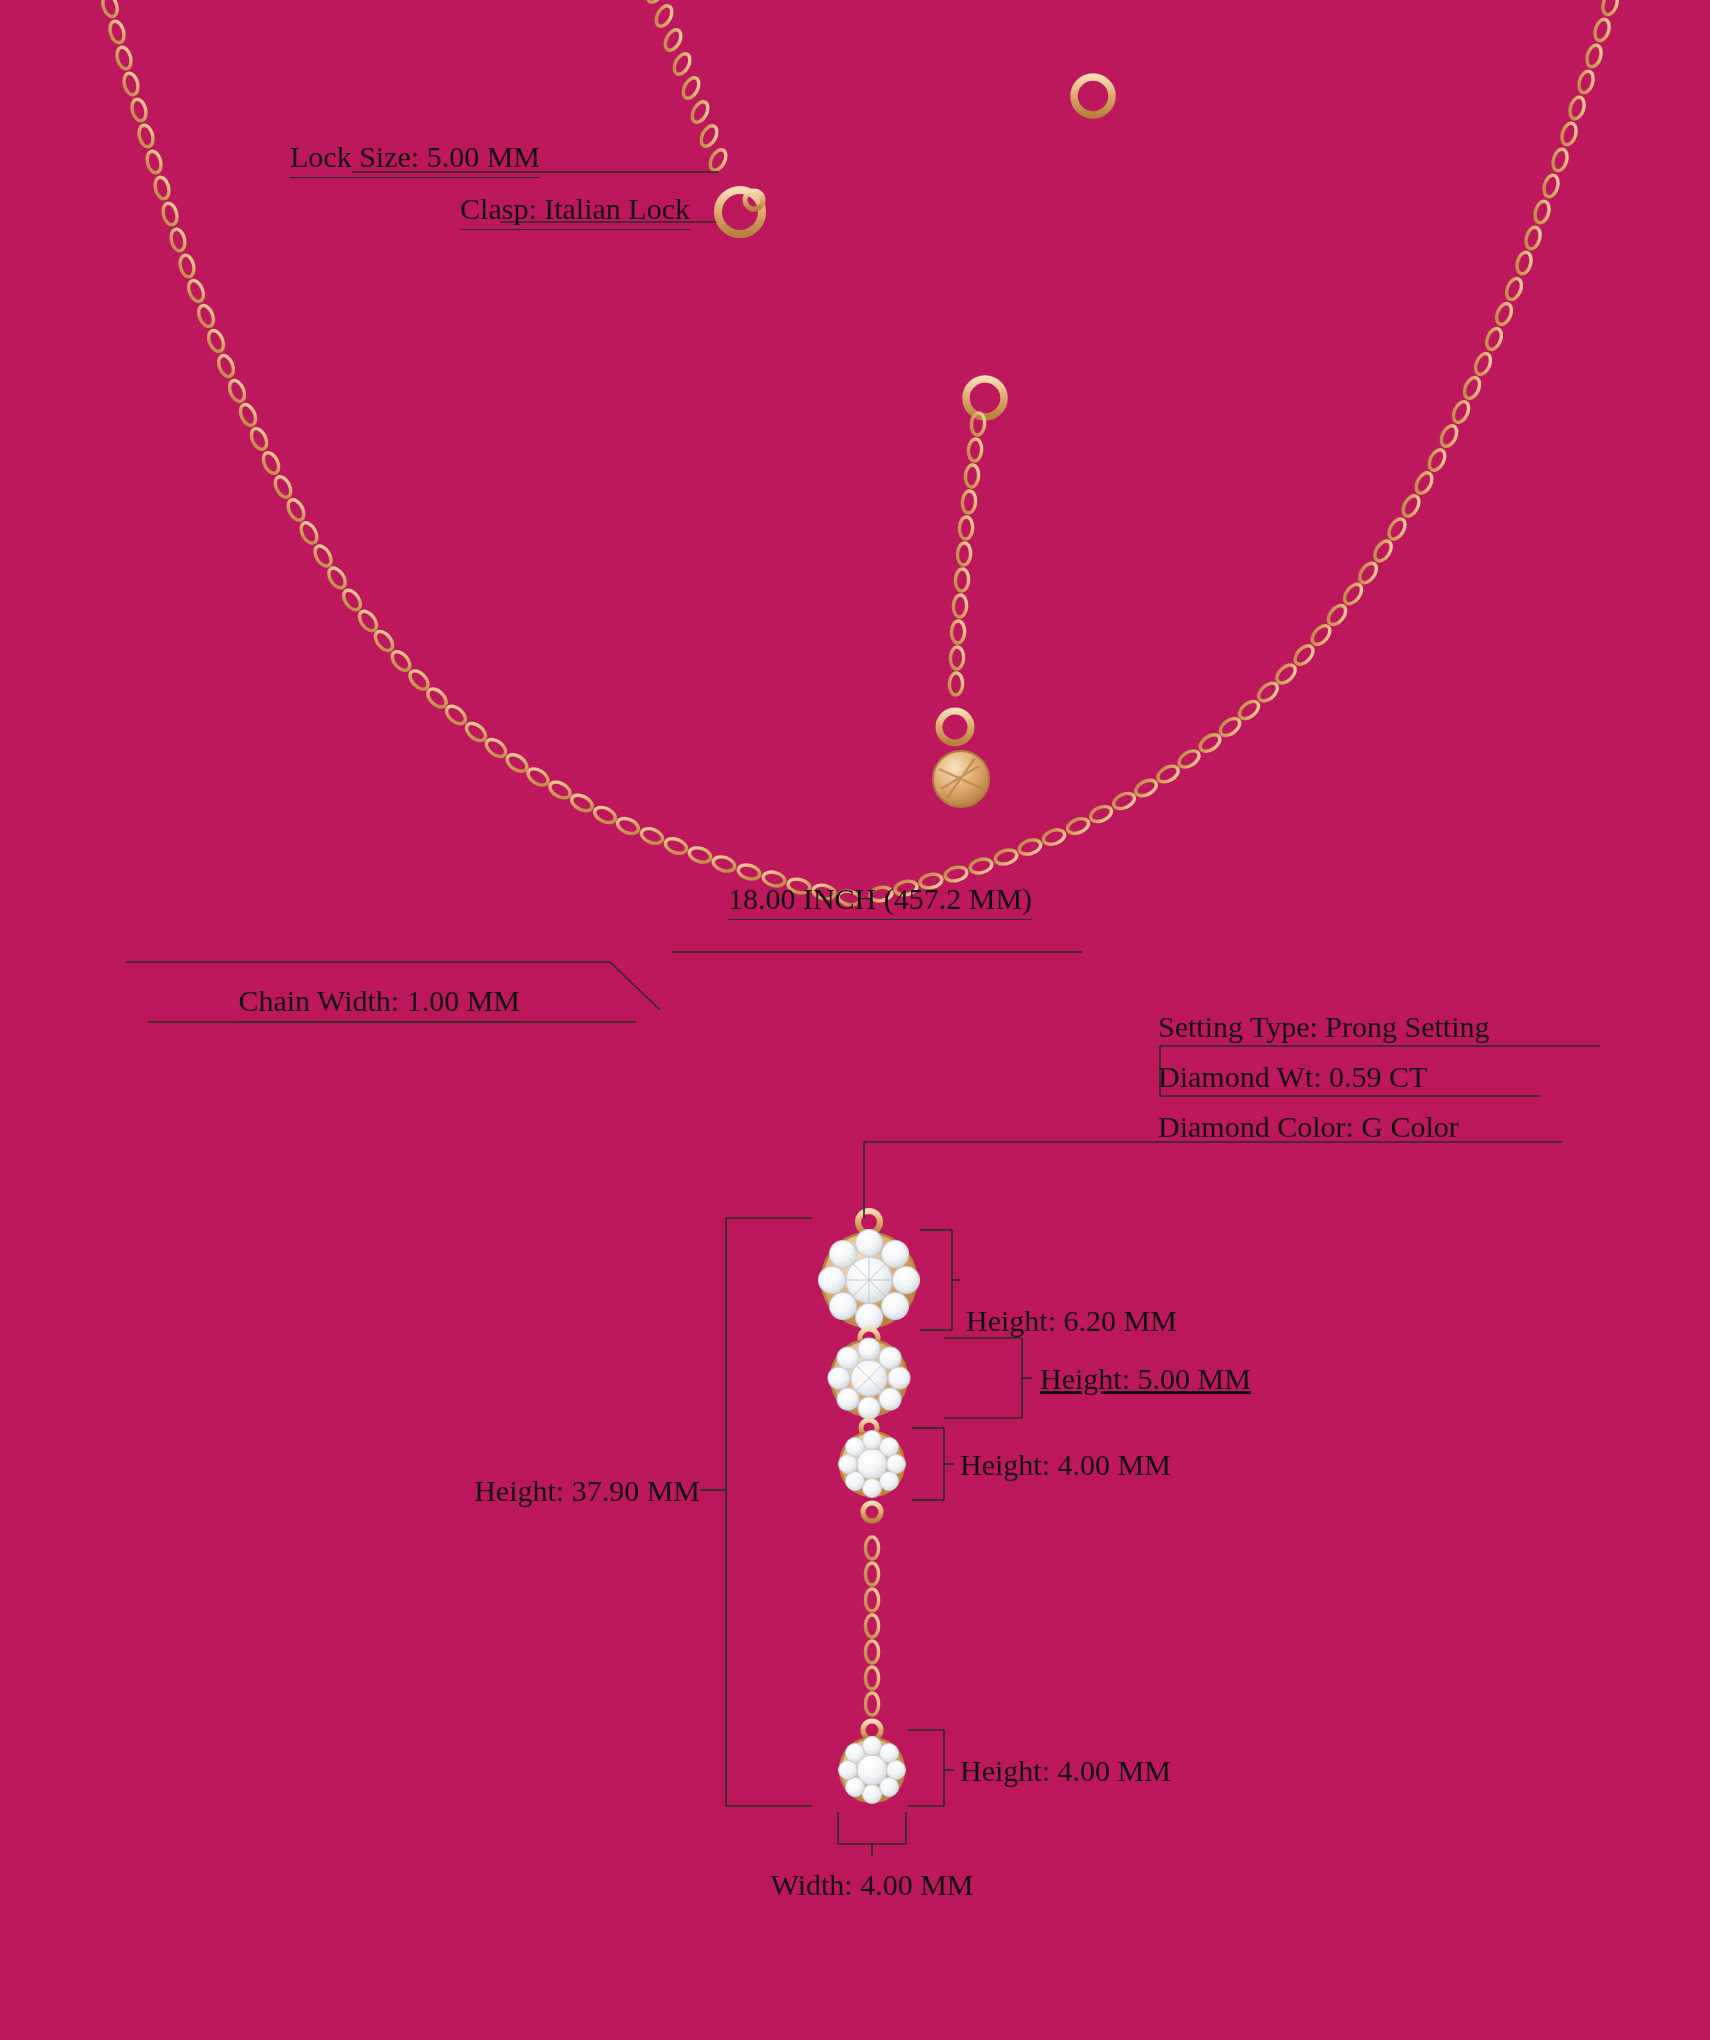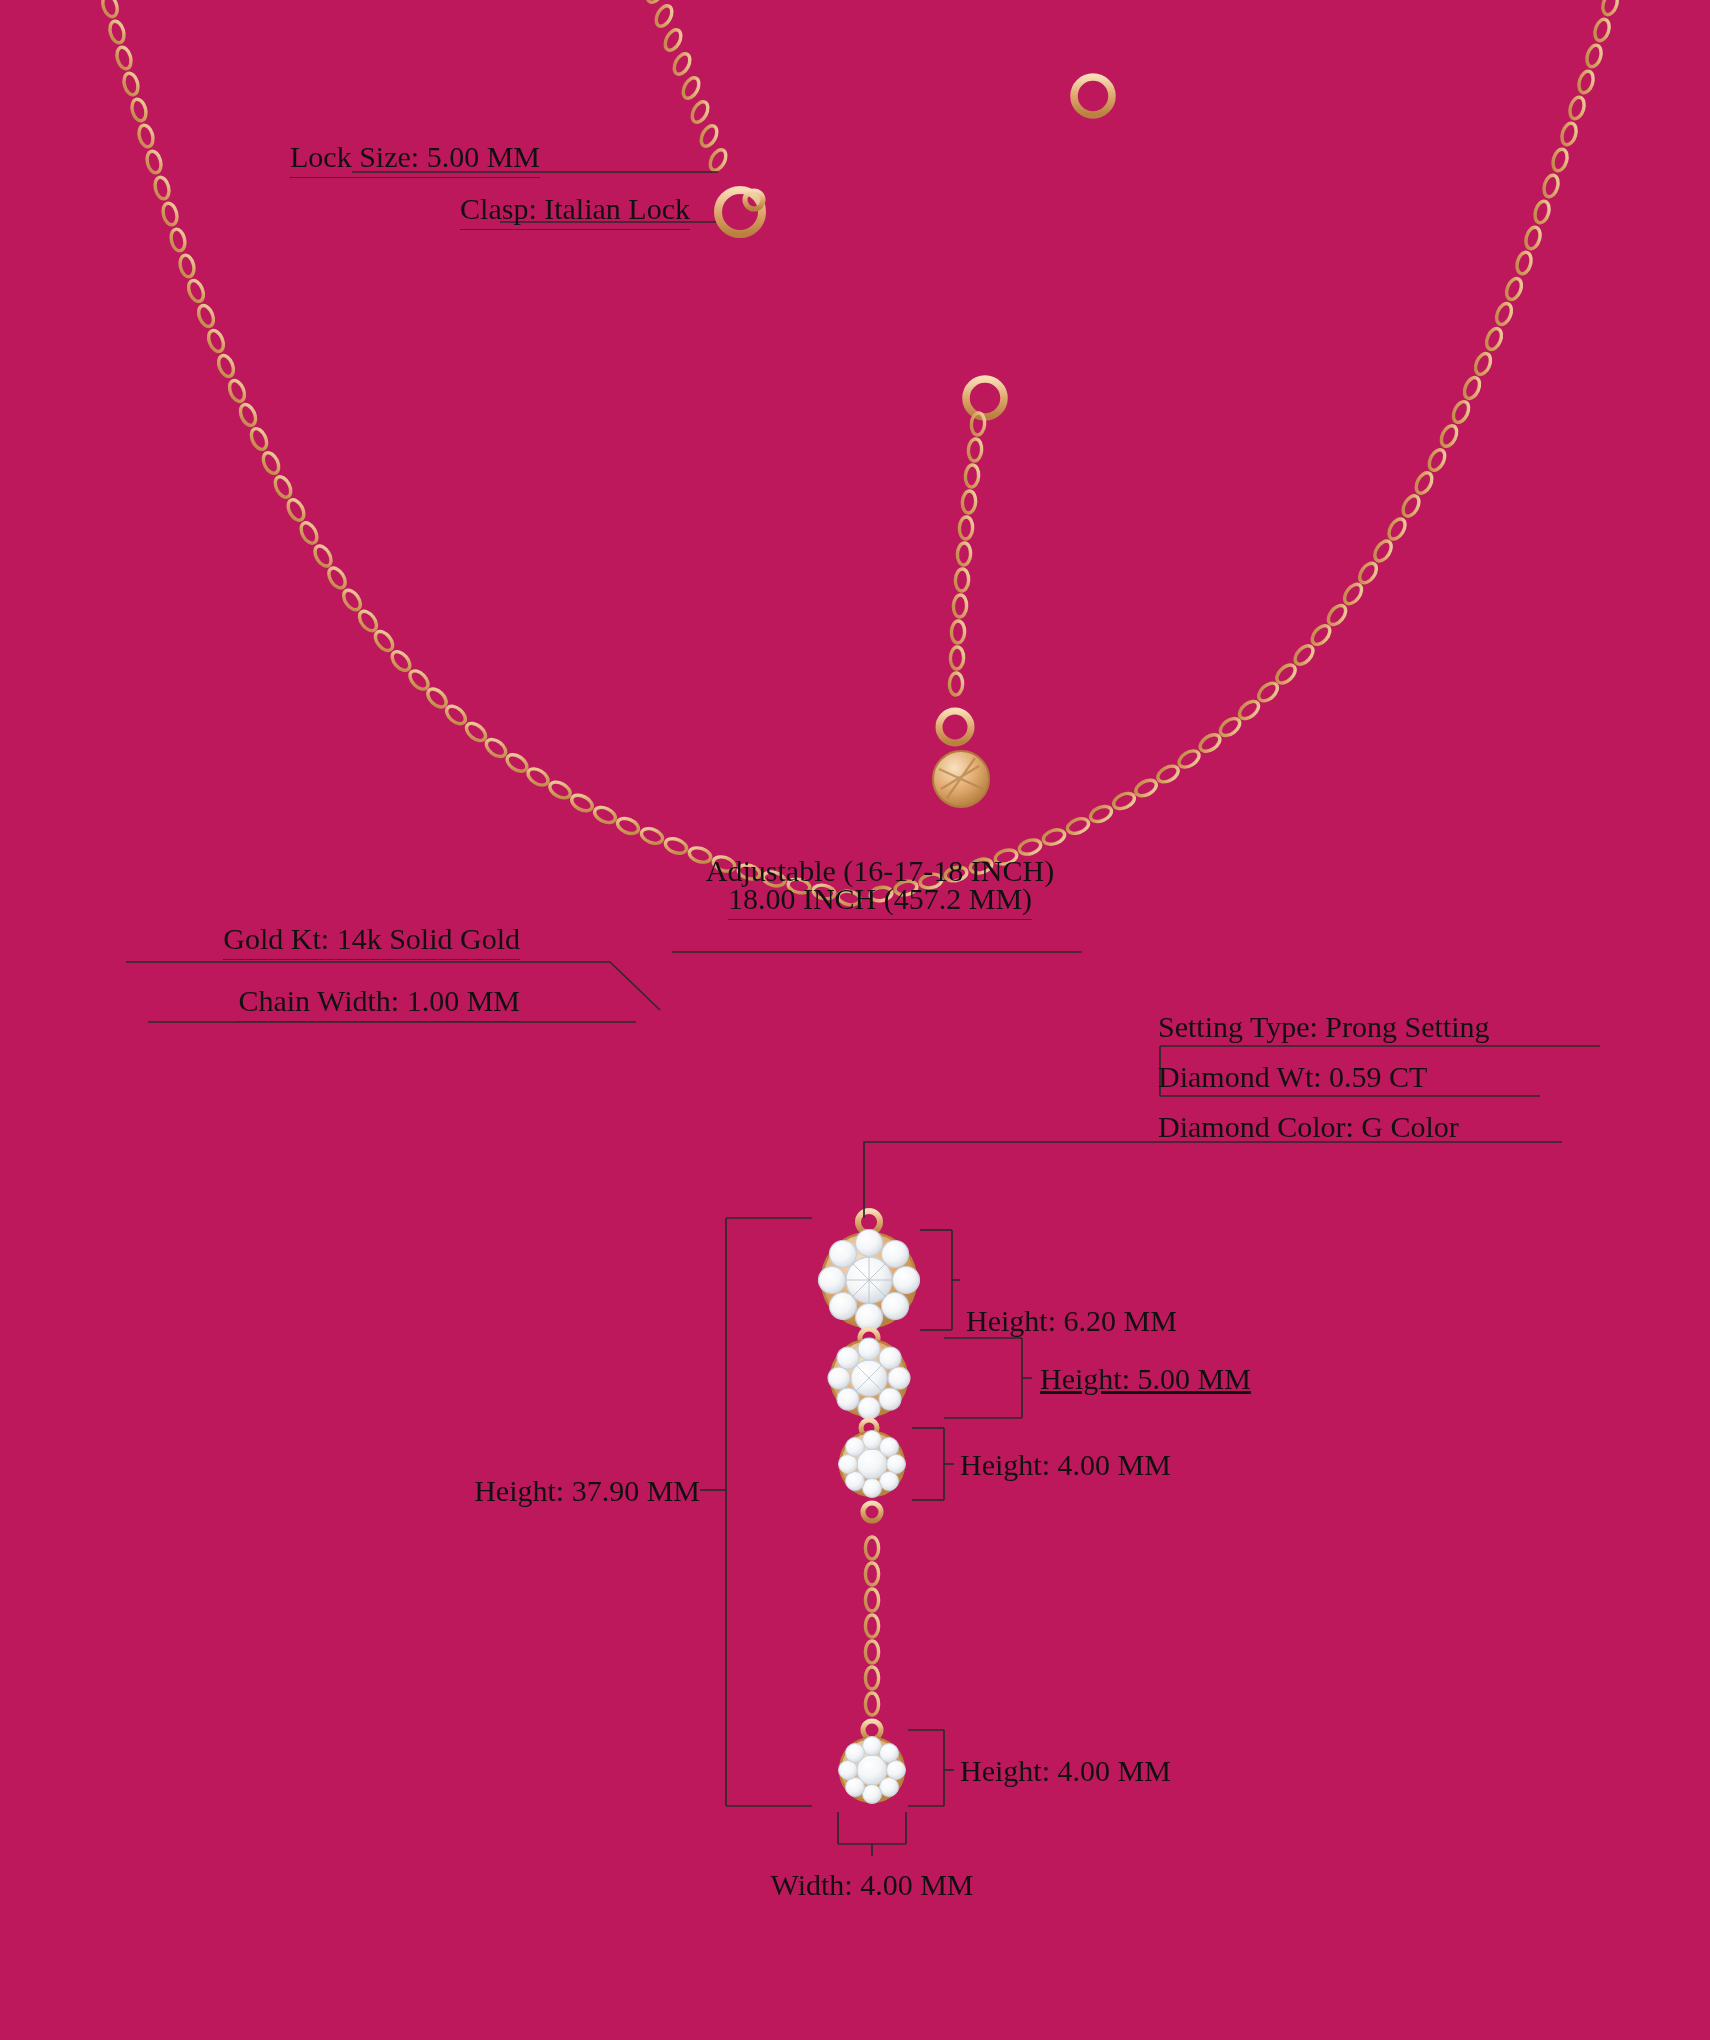--- a/index.html
+++ b/index.html
@@ -595,30 +595,24 @@
   </svg>
 
   <div class="anno r" style="left:240px; top:138px; width:300px;">
     <span class="ul">Lock Size: 5.00 MM</span>
   </div>
 
   <div class="anno r" style="left:240px; top:190px; width:450px;">
     <span class="ul">Clasp: Italian Lock</span>
   </div>
 
-  <div class="anno c" style="left:600px; top:852px; width:560px;">
-    <span>Adjustable (16-17-18 INCH)</span>
-  </div>
   <div class="anno c" style="left:600px; top:880px; width:560px;">
     <span class="ul">18.00 INCH (457.2 MM)</span>
   </div>
 
-  <div class="anno r" style="left:40px; top:920px; width:480px;">
-    <span class="ul">Gold Kt: 14k Solid Gold</span>
-  </div>
 
   <div class="anno r" style="left:40px; top:982px; width:480px;">
     <span class="ul">Chain Width: 1.00 MM</span>
   </div>
 
   <div class="anno l" style="left:1158px; top:1008px;">
     <span>Setting Type: Prong Setting</span>
   </div>
   <div class="anno l" style="left:1158px; top:1058px;">
     <span>Diamond Wt: 0.59 CT</span>

